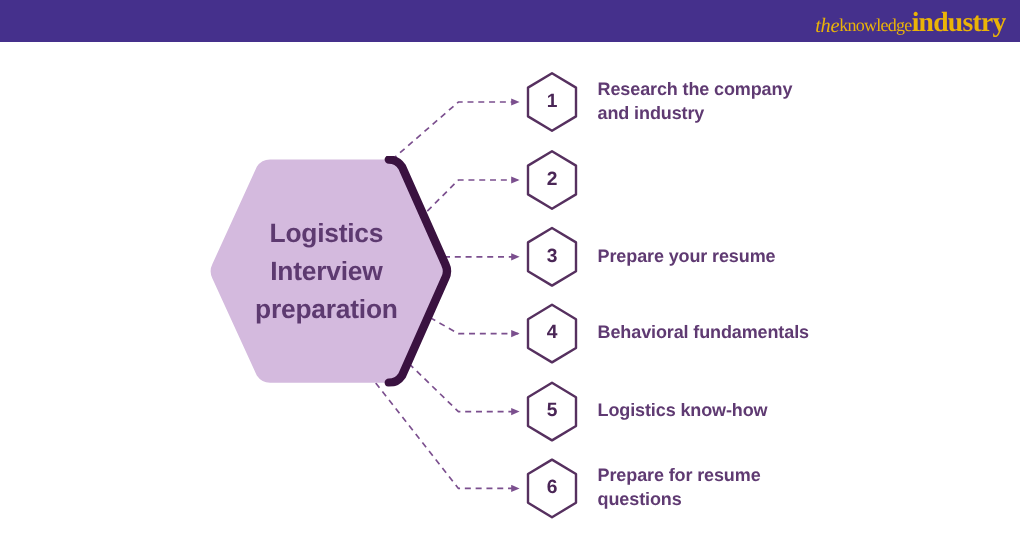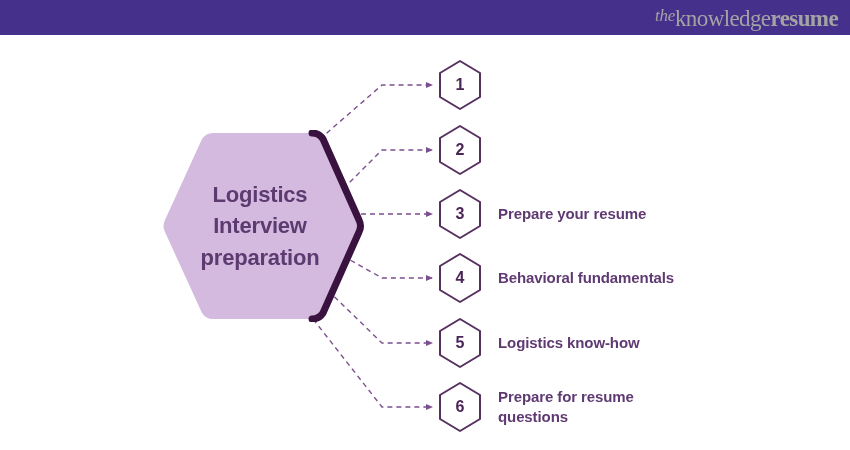--- a/index.html
+++ b/index.html
@@ -25,32 +25,32 @@
     background: #45308c;
     box-sizing: border-box;
   }
   .brand-logo {
     position: absolute;
     right: 12px;
     top: 50%;
     transform: translateY(-50%);
     white-space: nowrap;
     font-family: "Liberation Serif", serif;
-    color: #a3a3a3;
+    color: #eab308;
     line-height: 1;
     display: flex;
-    align-items: flex-start;
+    align-items: flex-end;
   }
   .brand-the {
     font-style: italic;
     font-size: 17px;
     letter-spacing: -0.3px;
   }
   .brand-knowledge {
-    font-size: 23px;
+    font-size: 15px;
     letter-spacing: -0.6px;
   }
   .brand-academy {
     font-size: 23px;
     font-weight: bold;
     letter-spacing: -0.6px;
   }
 
   
   .diagram {
@@ -65,21 +65,21 @@
     left: 0;
     top: 0;
     width: 850px;
     height: 415px;
     pointer-events: none;
   }
 
   
   .main-hex-wrap {
     position: absolute;
-    left: 156px;
+    left: 168px;
     top: 95px;
     width: 215px;
     height: 192px;
   }
   .main-hex-svg {
     position: absolute;
     left: 0;
     top: 0;
   }
   .main-hex-label {
@@ -142,21 +142,21 @@
     max-width: 275px;
   }
 </style>
 </head>
 <body>
 
 <div class="header-bar">
   <div class="brand-logo">
     <span class="brand-the">the</span>
       <span class="brand-knowledge">knowledge</span>
-      <span class="brand-academy">resume</span>
+      <span class="brand-academy">industry</span>
   </div>
 </div>
 
 <div class="diagram">
 
   <svg class="connector-layer" viewBox="0 0 850 415" width="850" height="415">
     <defs>
       <marker id="arrowhead" markerWidth="7" markerHeight="7" refX="6" refY="3" orient="auto" markerUnits="userSpaceOnUse">
         <path d="M0,0 L7,3 L0,6 z" fill="#7b4f8e"></path>
       </marker>
@@ -184,20 +184,22 @@
 preparation</div>
   </div>
 
   <div class="step-row" style="top:22px">
     <div class="step-hex">
       <svg width="46" height="52" viewBox="0 0 46 52">
         <path d="M 23,2 L 43,14 L 43,38 L 23,50 L 3,38 L 3,14 Z" fill="#ffffff" stroke="#56305f" stroke-width="2" stroke-linejoin="round"></path>
       </svg>
       <span class="step-num">1</span>
     </div>
+    <div class="step-text">Research the company
+and industry</div>
   </div>
 
   <div class="step-row" style="top:87px">
     <div class="step-hex">
       <svg width="46" height="52" viewBox="0 0 46 52">
         <path d="M 23,2 L 43,14 L 43,38 L 23,50 L 3,38 L 3,14 Z" fill="#ffffff" stroke="#56305f" stroke-width="2" stroke-linejoin="round"></path>
       </svg>
       <span class="step-num">2</span>
     </div>
   </div>

